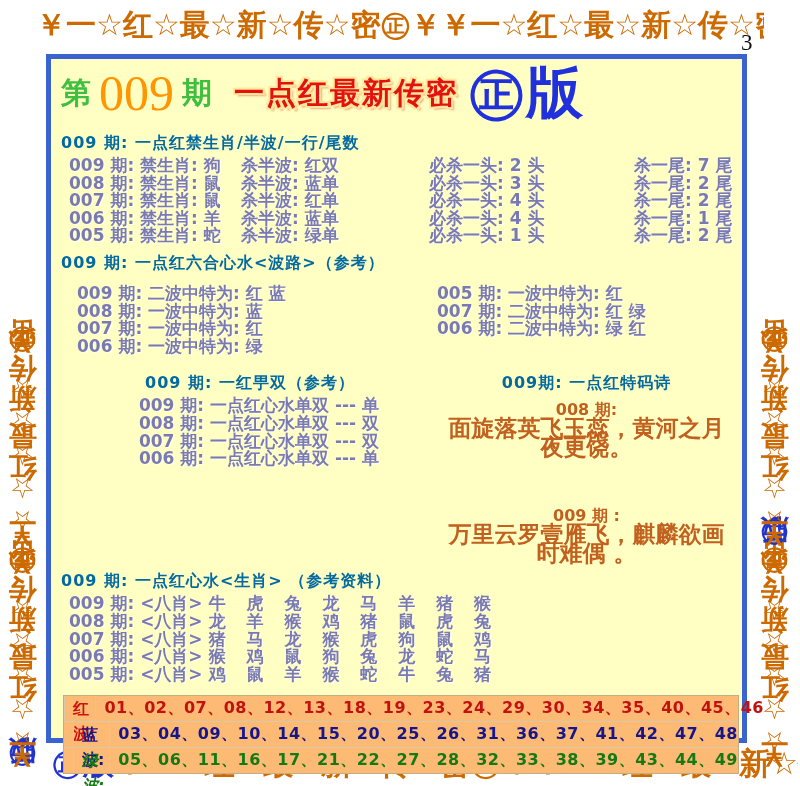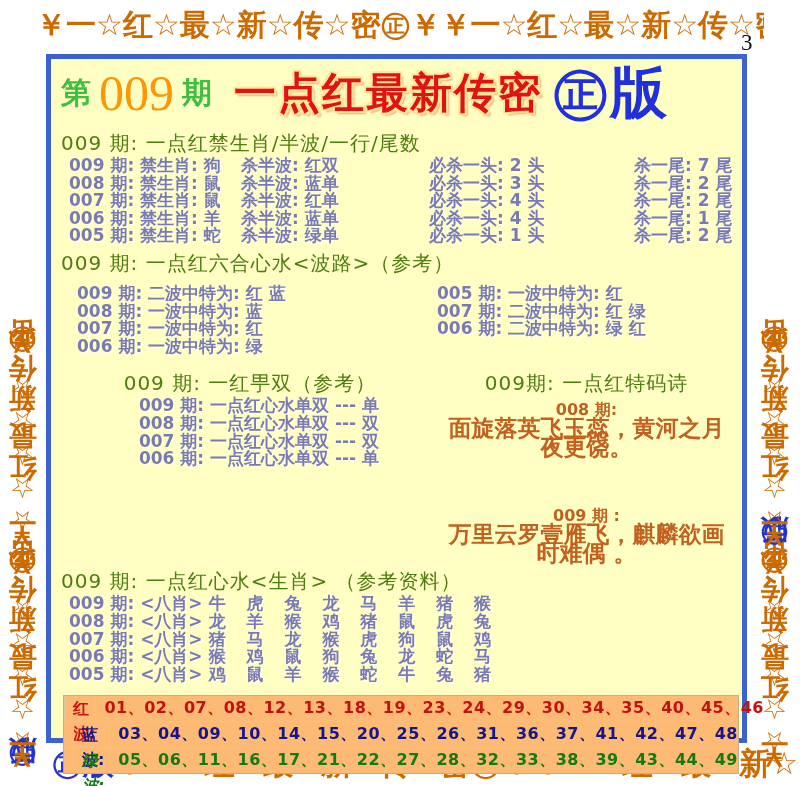--- a/index.html
+++ b/index.html
@@ -37,28 +37,28 @@
   }
   .content{position:absolute;left:0;top:0;right:0;bottom:0;padding:2px 8px 0 10px;}
   
   .title-row{display:flex;align-items:center;height:64px;}
   .t-prefix,.t-suffix{color:#3fbf3f;font-size:30px;font-weight:bold;}
   .t-num{
     color:#ff9500;font-size:50px;line-height:50px;margin:0 8px;
     font-family:"Liberation Serif",serif;
   }
   .t-main{
-    color:#e31212;font-size:42px;font-weight:bold;letter-spacing:2px;margin-left:22px;
+    color:#e31212;font-size:30px;font-weight:bold;letter-spacing:2px;margin-left:22px;
     text-shadow:2px 2px 0 #ffe89a,-2px -2px 0 #ffe89a,2px -2px 0 #ffe89a,-2px 2px 0 #ffe89a,3px 3px 2px rgba(200,0,0,0.35);
     text-align:right;
   }
   .t-badge{color:#2030dd;font-size:57px;font-weight:bold;margin-left:10px;letter-spacing:1px;}
   
   .sec-h{
-    color:#4d7c0f;font-size:20px;font-weight:normal;letter-spacing:1px;
+    color:#0369a1;font-size:16px;font-weight:bold;letter-spacing:1px;
     margin-top:4px;height:28px;line-height:28px;
   }
   
   .r{
     color:#7a7ab2;font-weight:bold;font-size:17px;line-height:17.6px;
     text-shadow:1px 1px 0 rgba(255,255,255,0.75);white-space:nowrap;
   }
   .grid4{display:grid;grid-template-columns:172px 188px 205px 1fr;margin-left:8px;}
   .grid2{display:grid;grid-template-columns:360px 1fr;margin-left:16px;margin-top:8px;}
   .half-wrap{display:flex;margin-top:10px;text-align:center;}

